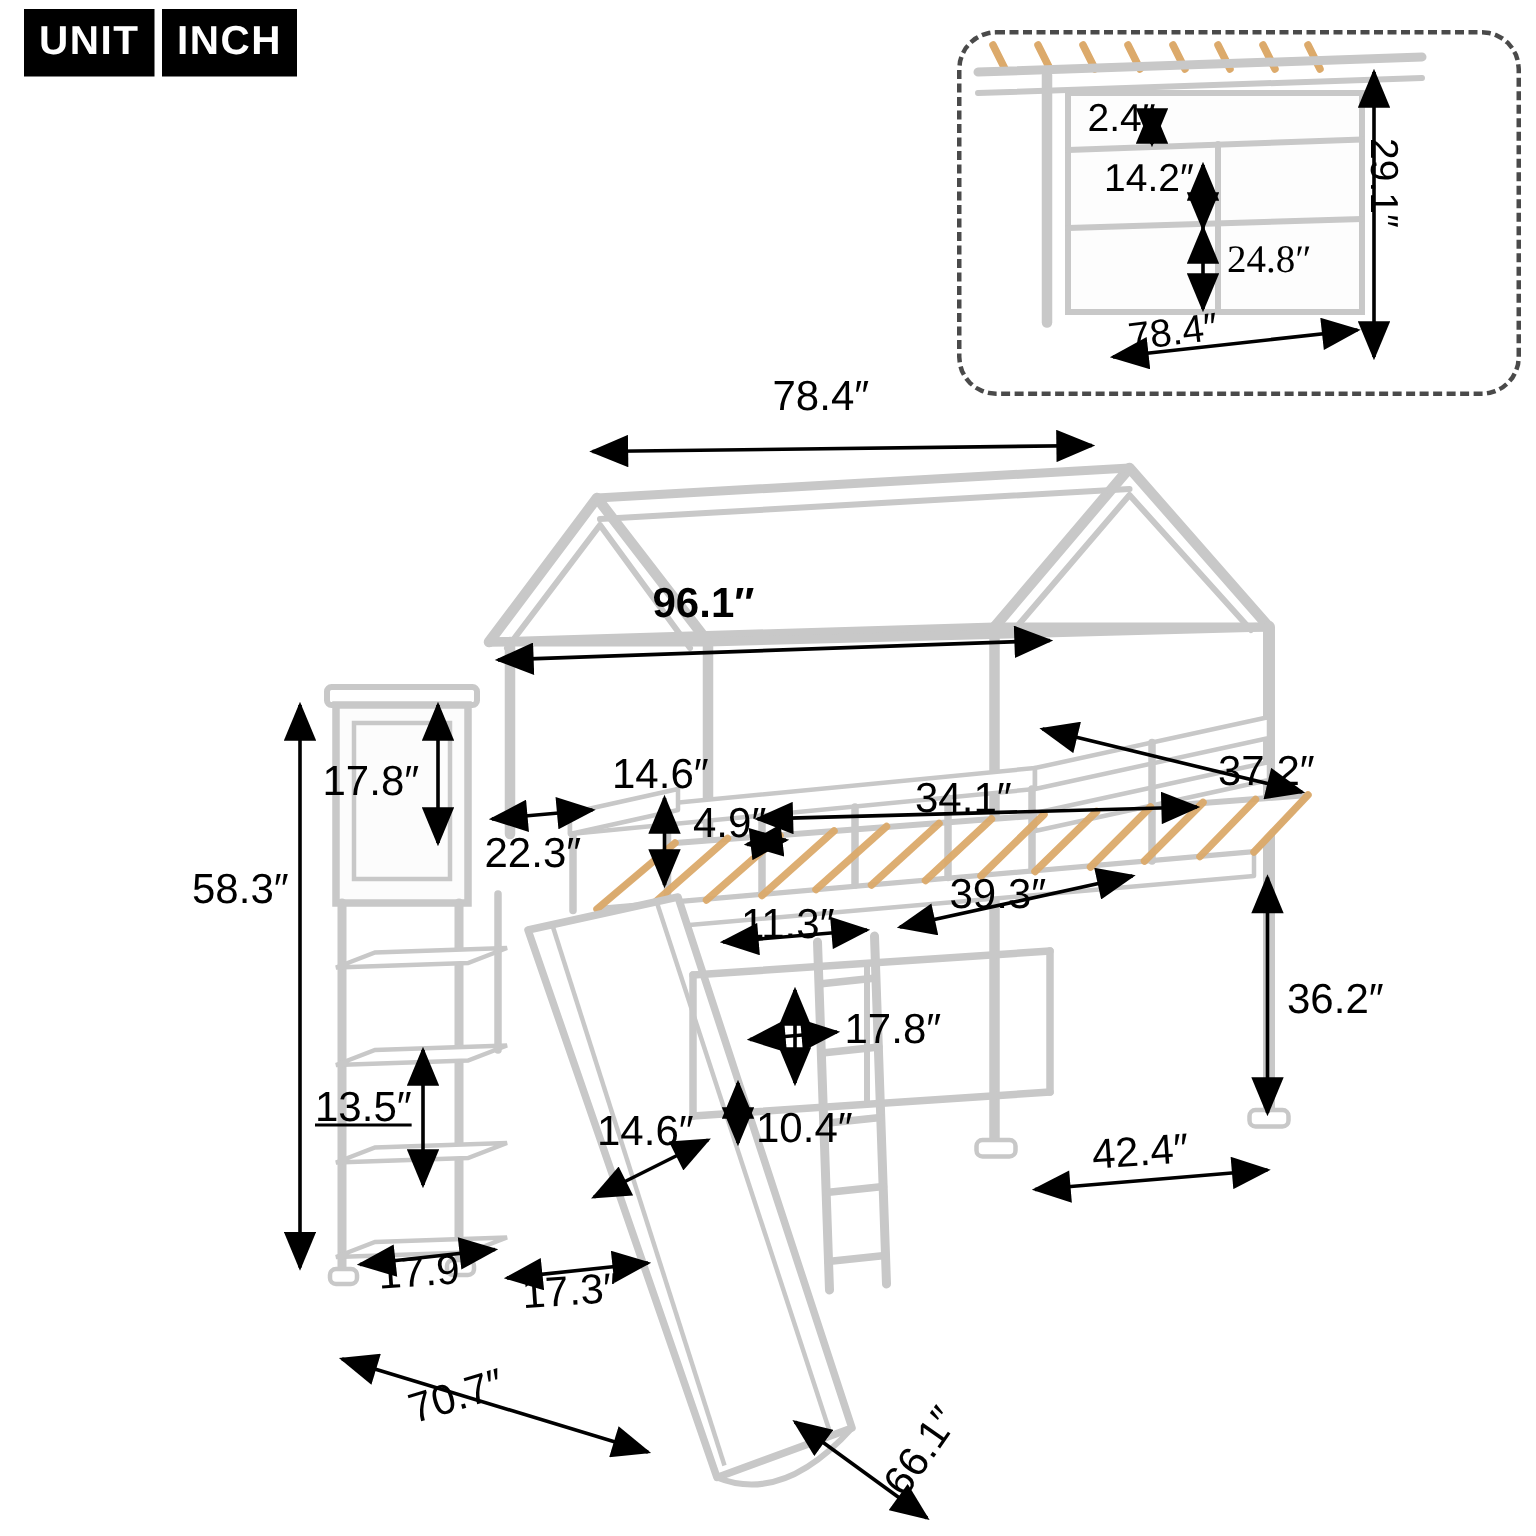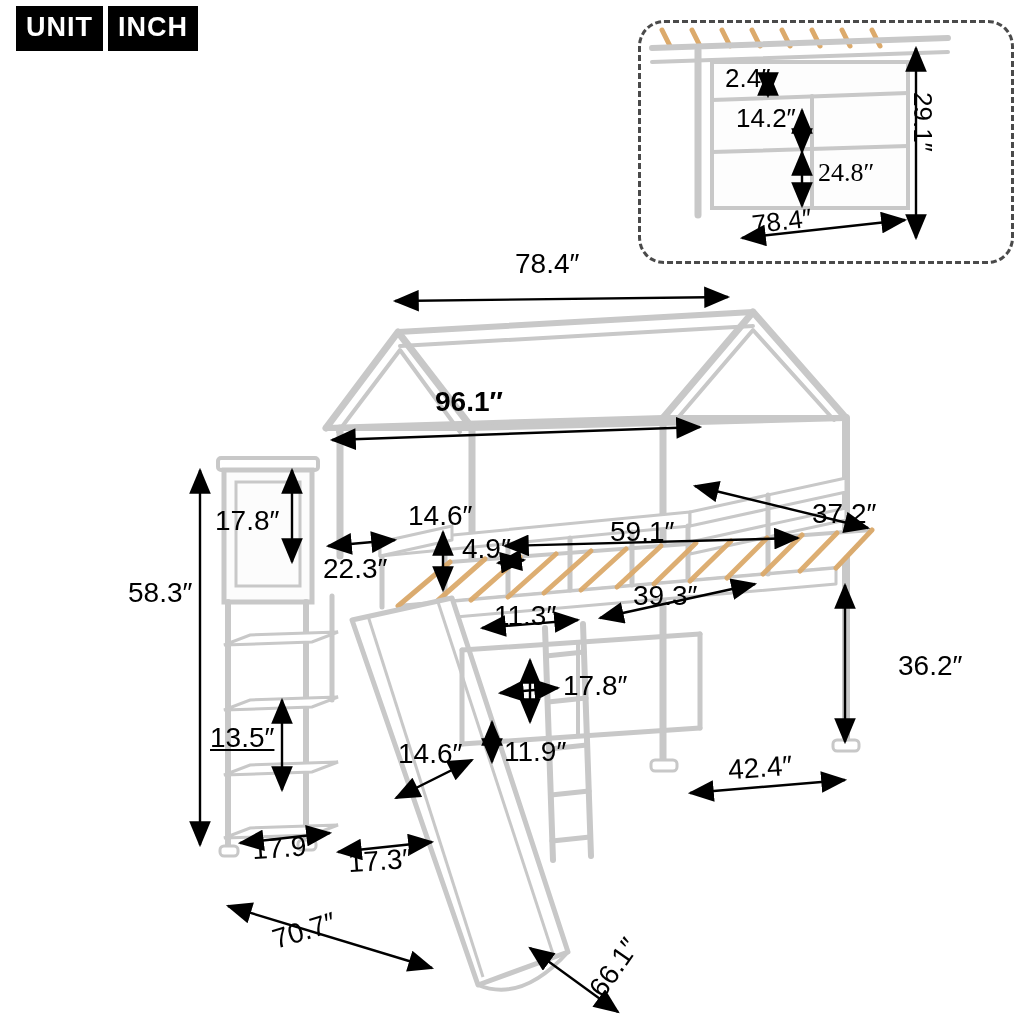--- a/index.html
+++ b/index.html
@@ -185,29 +185,29 @@
   <div class="dim sm" style="left:818px;top:158px;font-family:Liberation Serif, serif;">24.8″</div>
   <div class="dim sm" style="left:938px;top:92px;transform-origin:left top;transform:rotate(90deg);">29.1″</div>
   <div class="dim sm" style="left:752px;top:206px;transform:rotate(-7deg);">78.4″</div>
 
   <div class="dim" style="left:515px;top:248px;">78.4″</div>
   <div class="dim" style="left:435px;top:386px;font-weight:bold;">96.1″</div>
   <div class="dim" style="left:215px;top:505px;">17.8″</div>
   <div class="dim" style="left:323px;top:553px;">22.3″</div>
   <div class="dim" style="left:408px;top:500px;">14.6″</div>
   <div class="dim" style="left:462px;top:533px;">4.9″</div>
-  <div class="dim" style="left:610px;top:516px;">59.1″</div>
+  <div class="dim" style="left:610px;top:516px;">34.1″</div>
   <div class="dim" style="left:812px;top:498px;">37.2″</div>
   <div class="dim" style="left:128px;top:577px;">58.3″</div>
   <div class="dim" style="left:633px;top:580px;">39.3″</div>
   <div class="dim" style="left:494px;top:600px;">11.3″</div>
   <div class="dim" style="left:563px;top:670px;">17.8″</div>
-  <div class="dim" style="left:504px;top:736px;">11.9″</div>
+  <div class="dim" style="left:504px;top:736px;">10.4″</div>
   <div class="dim" style="left:210px;top:722px;text-decoration:underline;">13.5″</div>
   <div class="dim" style="left:398px;top:738px;">14.6″</div>
-  <div class="dim" style="left:858px;top:650px;margin-left:40px;">36.2″</div>
+  <div class="dim" style="left:858px;top:650px;">36.2″</div>
   <div class="dim" style="left:728px;top:752px;transform:rotate(-4deg);">42.4″</div>
   <div class="dim" style="left:252px;top:832px;transform:rotate(-4deg);">17.9″</div>
   <div class="dim" style="left:348px;top:845px;transform:rotate(-4deg);">17.3″</div>
   <div class="dim" style="left:272px;top:915px;transform:rotate(-17deg);">70.7″</div>
   <div class="dim" style="left:550px;top:962px;transform-origin:left top;transform:rotate(-55deg) translateY(40px);">66.1″</div>
 
 </div>
 
 </body></html>

